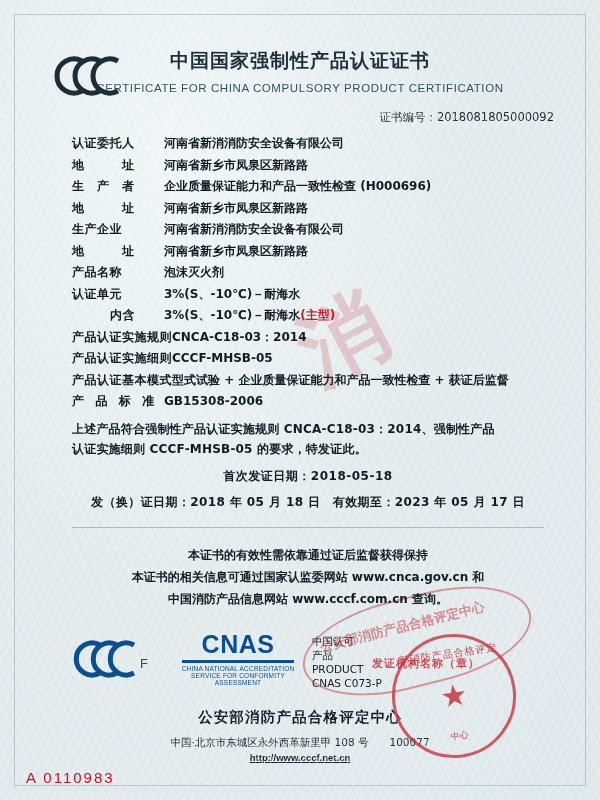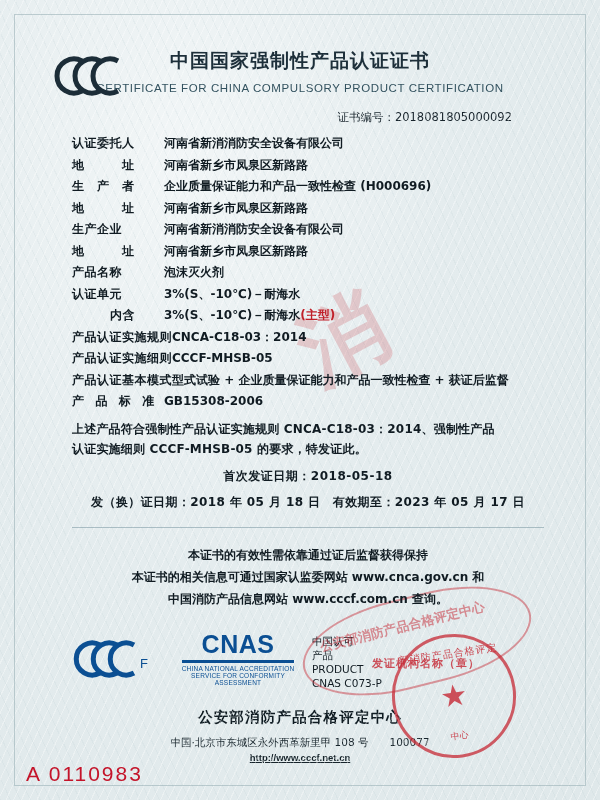--- a/index.html
+++ b/index.html
@@ -64,21 +64,21 @@
   .title-en {
     margin-top: 8px;
     font-family: "Liberation Sans", sans-serif;
     font-size: 11.5px;
     letter-spacing: 0.6px;
     color: #33525f;
   }
   .cert-no {
     margin-top: 16px;
     text-align: right;
-    padding-right: 88px;
+    padding-right: 46px;
     font-family: "DejaVu Sans", sans-serif;
     font-size: 11.5px;
     color: #18242c;
     margin-left: 7px;
   }
 
   
   .content {
     position: relative;
     margin: 10px 56px 0 72px;
@@ -215,21 +215,21 @@
     font-size: 9.5px;
     color: #17242b;
     text-decoration: underline;
     font-weight: bold;
   }
   .serial {
     position: absolute;
     left: 26px;
     bottom: 14px;
     font-family: "Liberation Sans", sans-serif;
-    font-size: 21px;
+    font-size: 15px;
     letter-spacing: 2px;
     color: #c4142a;
   }
 
   
   .watermark {
     position: absolute;
     left: 300px;
     top: 280px;
     font-family: "DejaVu Sans", sans-serif;

